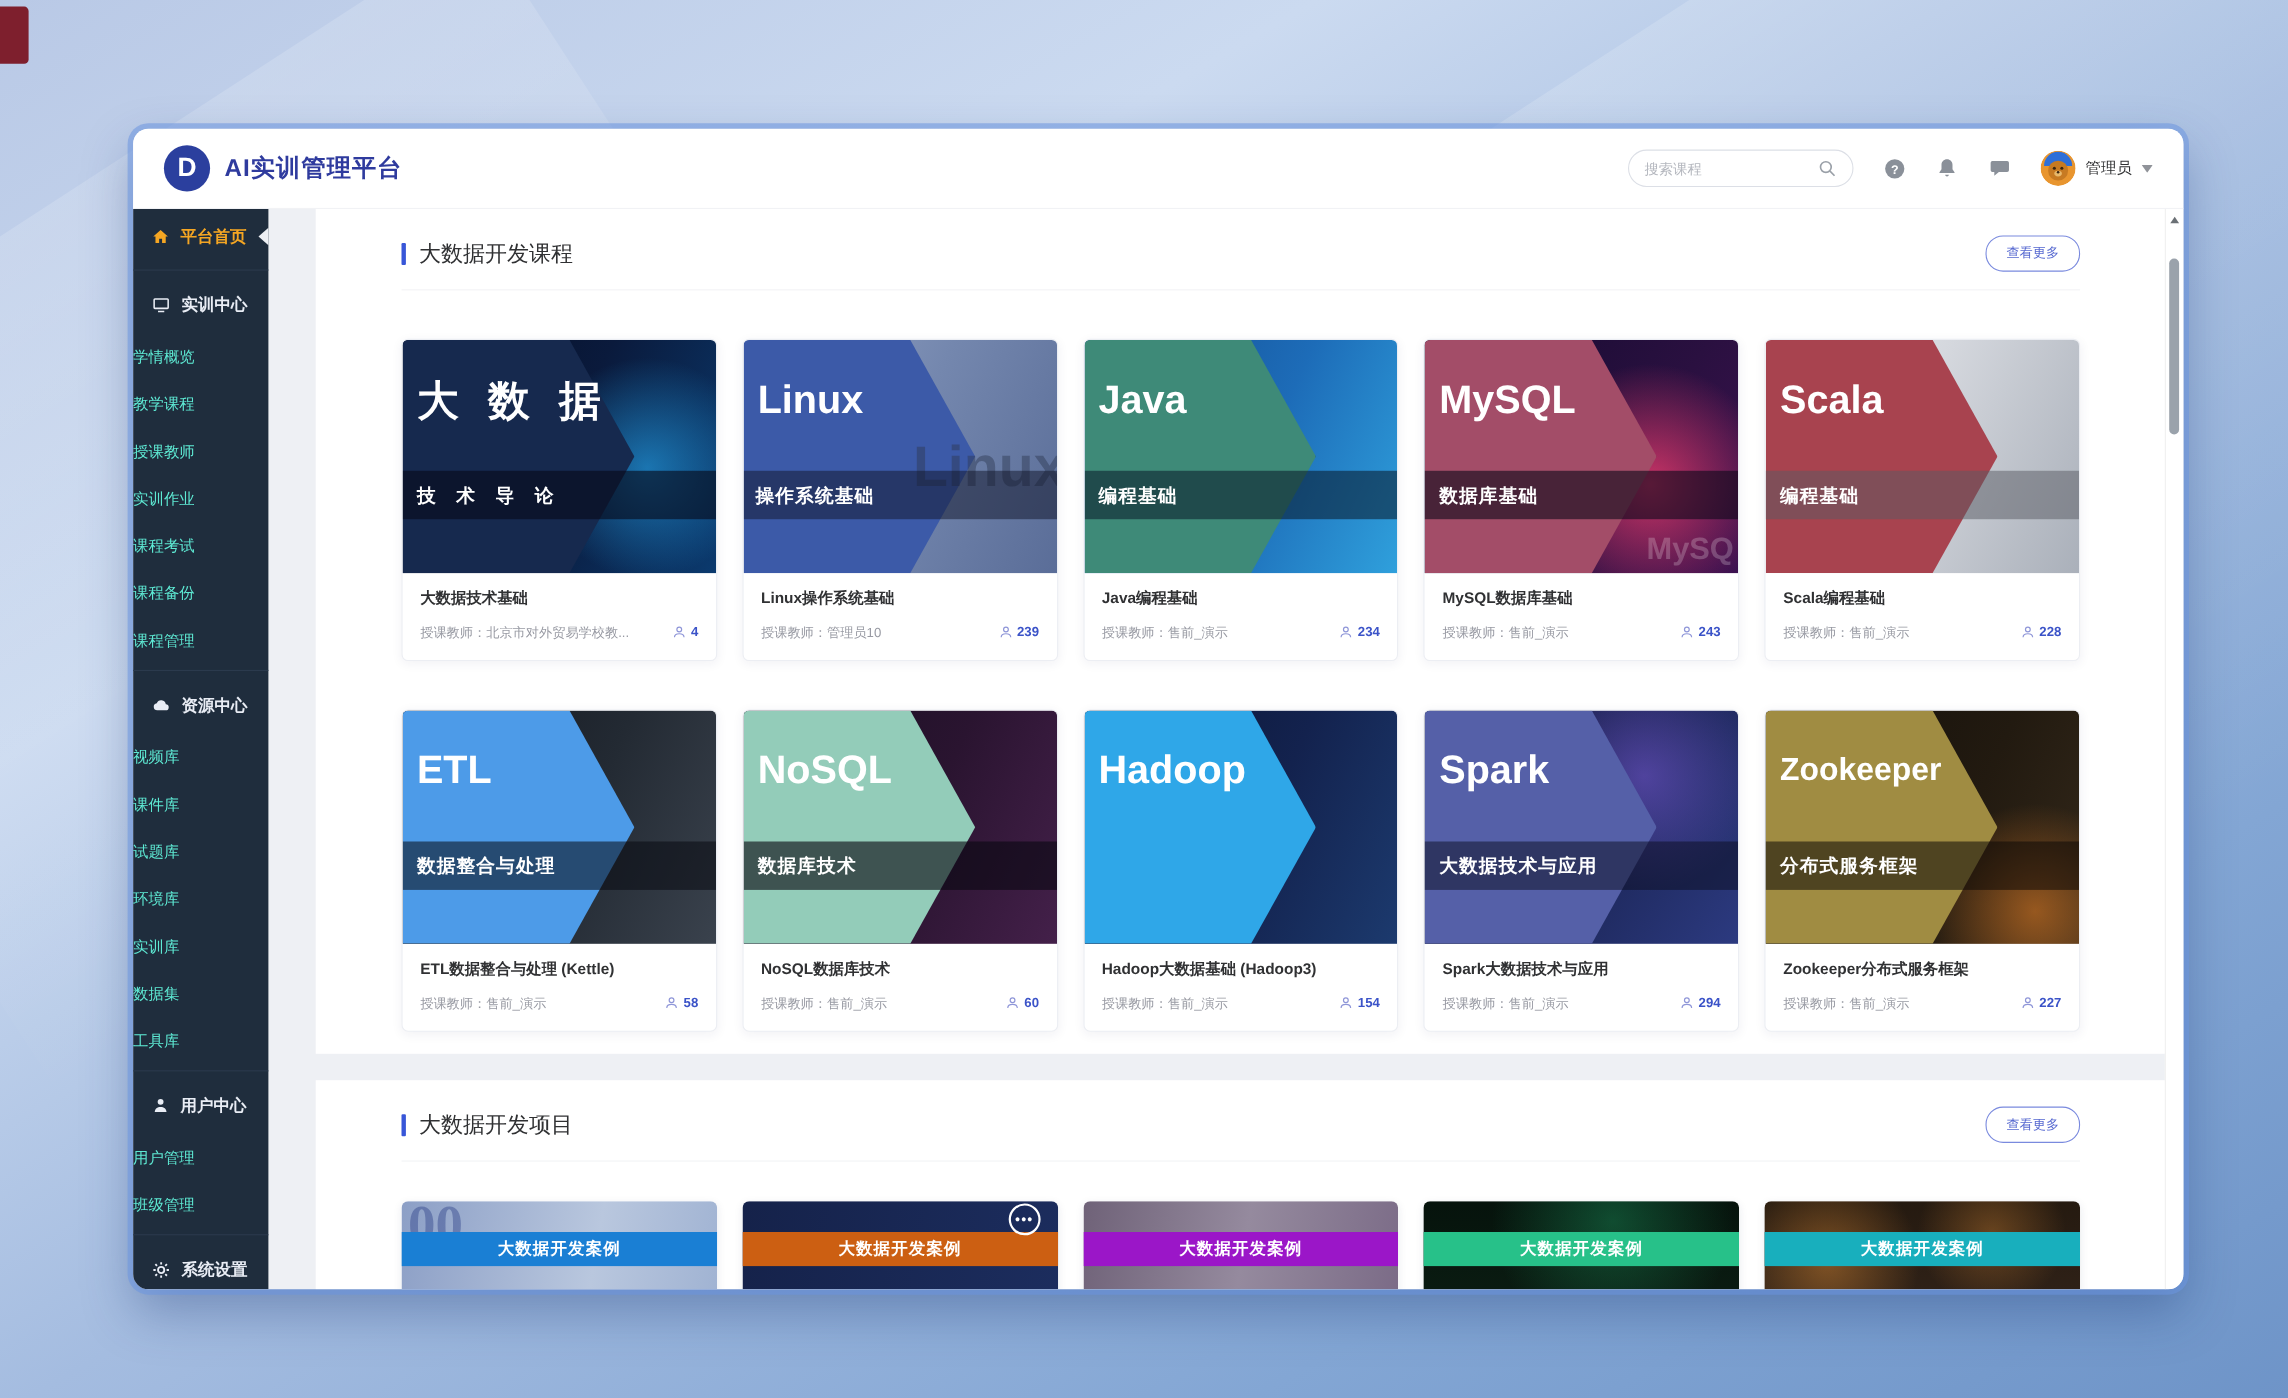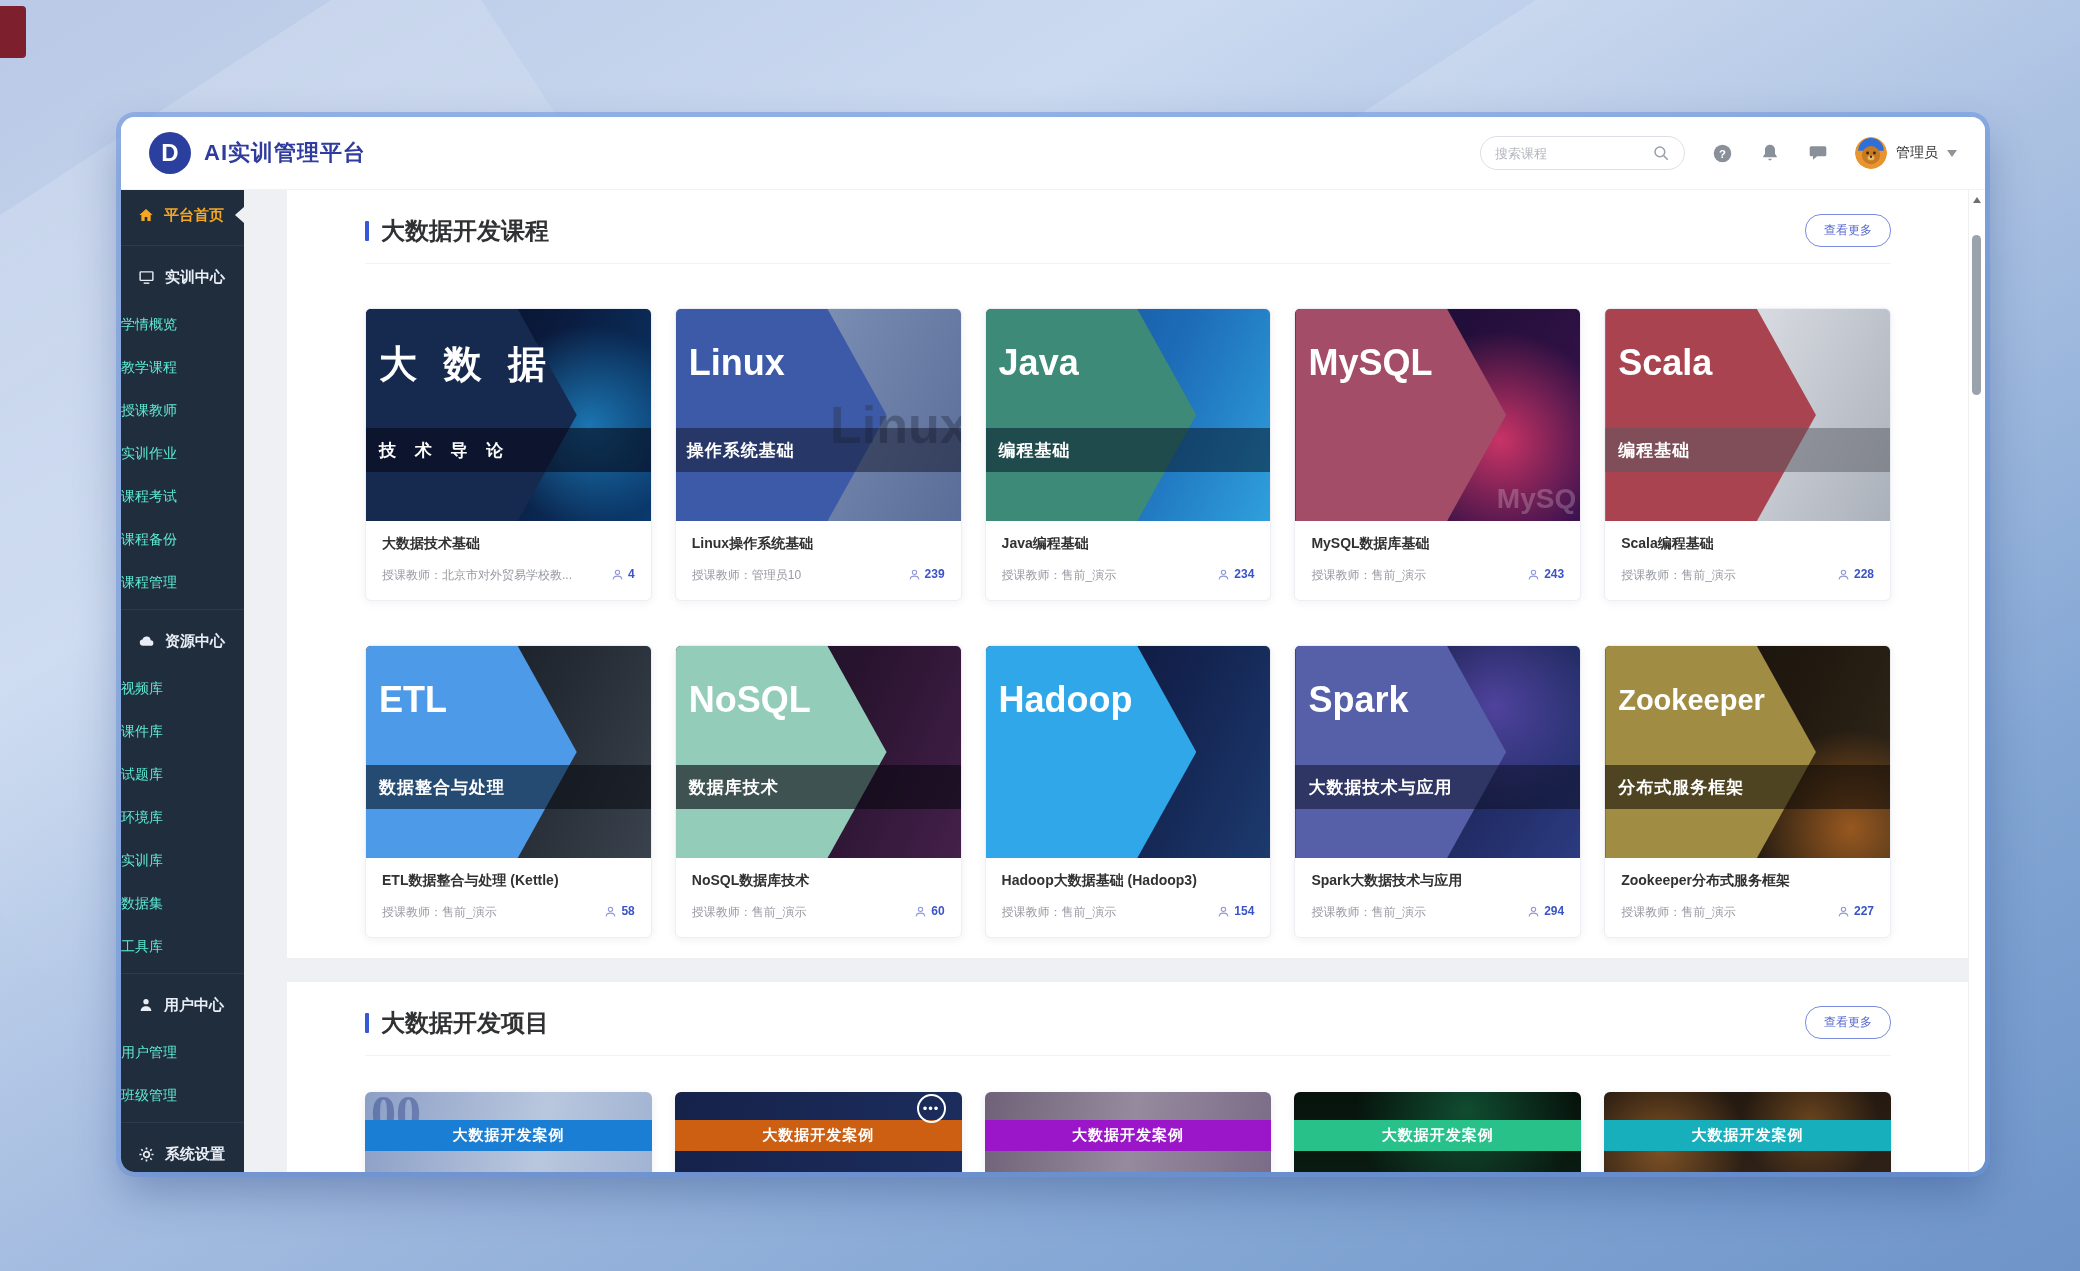--- a/index.html
+++ b/index.html
@@ -43,21 +43,21 @@
     color:#e9edf5;font-size:15px;font-weight:bold;cursor:pointer;}
   .sub{height:43px;line-height:43px;color:#5eead4;font-size:14px;cursor:pointer;}
 
   
   .content{position:absolute;top:73px;left:150px;right:0;bottom:0;padding:0 16px;box-sizing:border-box;overflow:hidden;}
   .panel{background:#fff;padding:0 78px;box-sizing:border-box;}
   .panel1{height:768px;}
   .panel2{margin-top:24px;height:320px;}
   .sec-hd{display:flex;align-items:center;justify-content:space-between;
     padding:24px 0 16px;border-bottom:1px solid #f2f3f5;}
-  .sec-title{display:flex;align-items:center;gap:12px;font-size:24px;font-weight:700;color:#303133;}
+  .sec-title{display:flex;align-items:center;gap:12px;font-size:20px;font-weight:400;color:#303133;}
   .bar{width:4px;height:20px;background:#3856d8;border-radius:1px;}
   .more-btn{padding:7px 18px;border:1px solid #7a8ade;border-radius:16px;color:#5668d0;
     font-size:12px;background:#fff;cursor:pointer;}
 
   .grid{display:grid;grid-template-columns:repeat(5,1fr);column-gap:23px;row-gap:44px;margin-top:44px;}
   .card{background:#fff;border:1px solid #eceef3;border-radius:6px;overflow:hidden;
     box-shadow:0 2px 10px rgba(30,40,80,.06);cursor:pointer;}
   .cover{height:212px;position:relative;overflow:hidden;}
   .arrow{position:absolute;left:0;top:0;width:74%;height:100%;
     clip-path:polygon(0 0,72% 0,100% 50%,72% 100%,0 100%);
@@ -297,20 +297,23 @@
                   <span>234</span>
                 </span>
               </div>
             </div>
           </div>
 
           <div class="card">
             <div class="cover" style="background: radial-gradient(circle at 72% 62%, rgba(240, 60, 110, 0.8) 0%, rgba(240, 60, 110, 0) 45%), linear-gradient(125deg, rgb(18, 10, 46) 0%, rgb(42, 16, 64) 60%, rgb(60, 18, 80) 100%);">
               <div class="ghost mysql" style="color: rgba(255, 255, 255, 0.22);">MySQ</div>
               <div class="arrow" style="background: rgb(163, 77, 104);"></div>
+              <div class="band" style="background: rgba(12, 8, 25, 0.6);">
+                  <span>数据库基础</span>
+                </div>
               <div class="big">MySQL</div>
             </div>
             <div class="cfoot">
               <div class="c-title">MySQL数据库基础</div>
               <div class="c-meta">
                 <span class="c-teacher">授课教师：售前_演示</span>
                 <span class="count">
                   <svg width="13" height="13" viewBox="0 0 24 24" fill="none" stroke="#8f96d8" stroke-width="2">
                       <circle cx="12" cy="8" r="4"></circle>
                       <path d="M4 21c0-4 4-6 8-6s8 2 8 6"></path>

